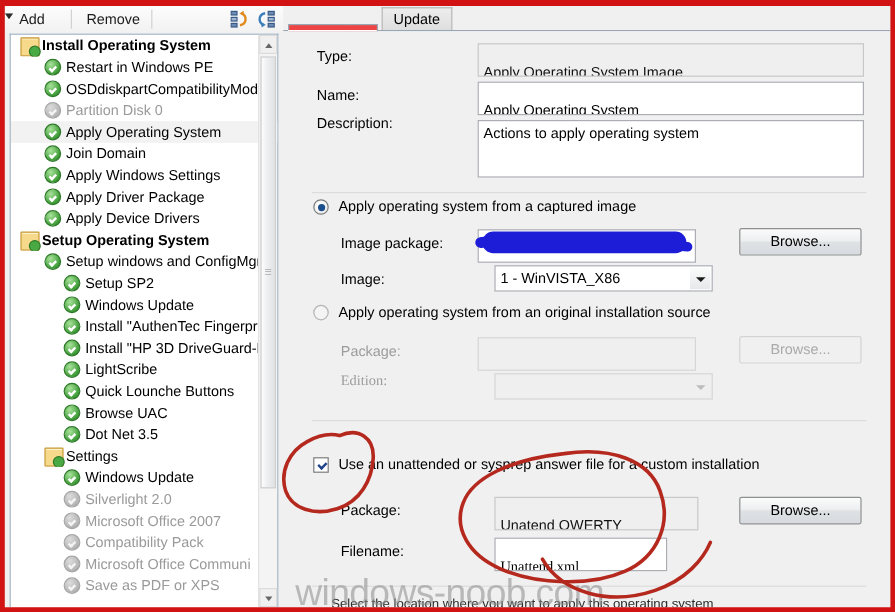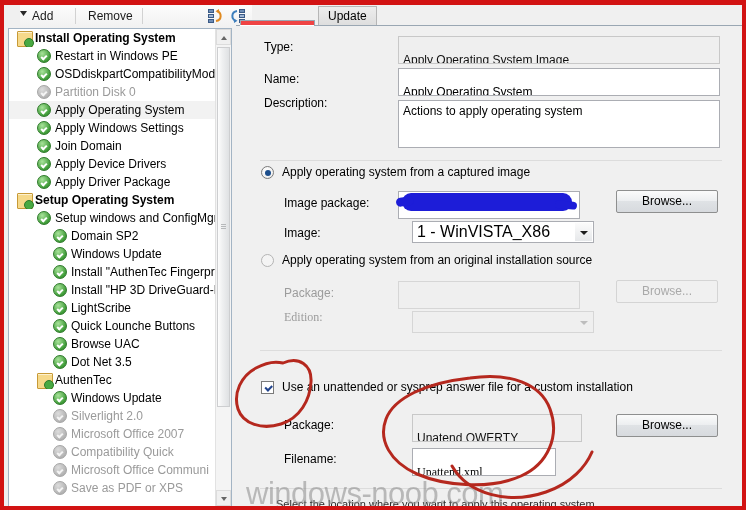--- a/index.html
+++ b/index.html
@@ -16,21 +16,21 @@
     box-sizing:border-box;border:4px solid #d21313;border-top-width:5px;
     pointer-events:none;z-index:60;
   }
   #app{
     position:absolute;left:4px;top:4px;width:738px;height:502px;
     background:#f0f0f0;overflow:hidden;
   }
   
   #left-pane{position:absolute;left:0;top:0;width:232px;height:502px;}
   #toolbar{
-    position:absolute;left:16px;top:0;width:232px;height:24px;
+    position:absolute;left:0;top:0;width:232px;height:24px;
     background:linear-gradient(#fdfdfd,#f1f1f1);
   }
   .tb-btn{
     position:absolute;top:2px;height:20px;line-height:20px;
     padding:0 6px;font-size:12px;color:#1b1b1b;cursor:default;
     white-space:nowrap;
   }
   #btn-add{left:6px;}
   #btn-add-caret{left:42px;top:2px;height:20px;line-height:20px;font-size:8px;color:#333;cursor:default;}
   .tb-sep{position:absolute;top:4px;width:1px;height:16px;background:#d2d2d2;}
@@ -149,21 +149,21 @@
     white-space:nowrap;overflow:hidden;
   }
   .ftext.readonly{background:#efefef;border:1px solid #c8c8c8;color:#111;}
   .ftext.disabled{background:#efefef;border:1px solid #d6d6d6;color:#9c9c9c;}
   .ftextarea{
     position:absolute;box-sizing:border-box;padding:3px 4px;font-size:12px;
     background:#fff;border:1px solid #abadb3;overflow:hidden;line-height:14px;
   }
   .fcombo{
     position:absolute;box-sizing:border-box;height:22px;line-height:20px;
-    padding:0 20px 0 4px;font-size:16px;background:#fff;border:1px solid #abadb3;
+    padding:0 20px 0 4px;font-size:12px;background:#fff;border:1px solid #abadb3;
     white-space:nowrap;overflow:hidden;
   }
   .fcombo .arrow{
     position:absolute;right:1px;top:1px;width:17px;height:18px;
     background:linear-gradient(#fbfbfb,#e6e8ea);
   }
   .fcombo .arrow:after{
     content:"";position:absolute;left:5px;top:8px;width:0;height:0;
     border-left:4px solid transparent;border-right:4px solid transparent;
     border-top:4px solid #1c1c1c;
@@ -272,45 +272,45 @@
           <div class="trow lvl1 disabled">
             <span class="ic check-off"></span>
             <span class="lbl">Partition Disk 0</span>
           </div>
           <div class="trow lvl1 sel">
             <span class="ic check"></span>
             <span class="lbl">Apply Operating System</span>
           </div>
           <div class="trow lvl1">
             <span class="ic check"></span>
+            <span class="lbl">Join Domain</span>
+          </div>
+          <div class="trow lvl1">
+            <span class="ic check"></span>
             <span class="lbl">Apply Windows Settings</span>
           </div>
           <div class="trow lvl1">
             <span class="ic check"></span>
-            <span class="lbl">Join Domain</span>
+            <span class="lbl">Apply Driver Package</span>
           </div>
           <div class="trow lvl1">
             <span class="ic check"></span>
             <span class="lbl">Apply Device Drivers</span>
-          </div>
-          <div class="trow lvl1">
-            <span class="ic check"></span>
-            <span class="lbl">Apply Driver Package</span>
           </div>
           <div class="trow lvl0">
             <span class="ic folder"></span>
             <span class="lbl">Setup Operating System</span>
           </div>
           <div class="trow lvl1">
             <span class="ic check"></span>
             <span class="lbl">Setup windows and ConfigMgr</span>
           </div>
           <div class="trow lvl2">
             <span class="ic check"></span>
-            <span class="lbl">Domain SP2</span>
+            <span class="lbl">Setup SP2</span>
           </div>
           <div class="trow lvl2">
             <span class="ic check"></span>
             <span class="lbl">Windows Update</span>
           </div>
           <div class="trow lvl2">
             <span class="ic check"></span>
             <span class="lbl">Install "AuthenTec Fingerpr</span>
           </div>
           <div class="trow lvl2">
@@ -328,37 +328,37 @@
           <div class="trow lvl2">
             <span class="ic check"></span>
             <span class="lbl">Browse UAC</span>
           </div>
           <div class="trow lvl2">
             <span class="ic check"></span>
             <span class="lbl">Dot Net 3.5</span>
           </div>
           <div class="trow lvl1">
             <span class="ic folder"></span>
-            <span class="lbl">AuthenTec</span>
+            <span class="lbl">Settings</span>
           </div>
           <div class="trow lvl2">
             <span class="ic check"></span>
             <span class="lbl">Windows Update</span>
           </div>
           <div class="trow lvl2 disabled">
             <span class="ic check-off"></span>
             <span class="lbl">Silverlight 2.0</span>
           </div>
           <div class="trow lvl2 disabled">
             <span class="ic check-off"></span>
             <span class="lbl">Microsoft Office 2007</span>
           </div>
           <div class="trow lvl2 disabled">
             <span class="ic check-off"></span>
-            <span class="lbl">Compatibility Quick</span>
+            <span class="lbl">Compatibility Pack</span>
           </div>
           <div class="trow lvl2 disabled">
             <span class="ic check-off"></span>
             <span class="lbl">Microsoft Office Communi</span>
           </div>
           <div class="trow lvl2 disabled">
             <span class="ic check-off"></span>
             <span class="lbl">Save as PDF or XPS</span>
           </div>
         </div>

